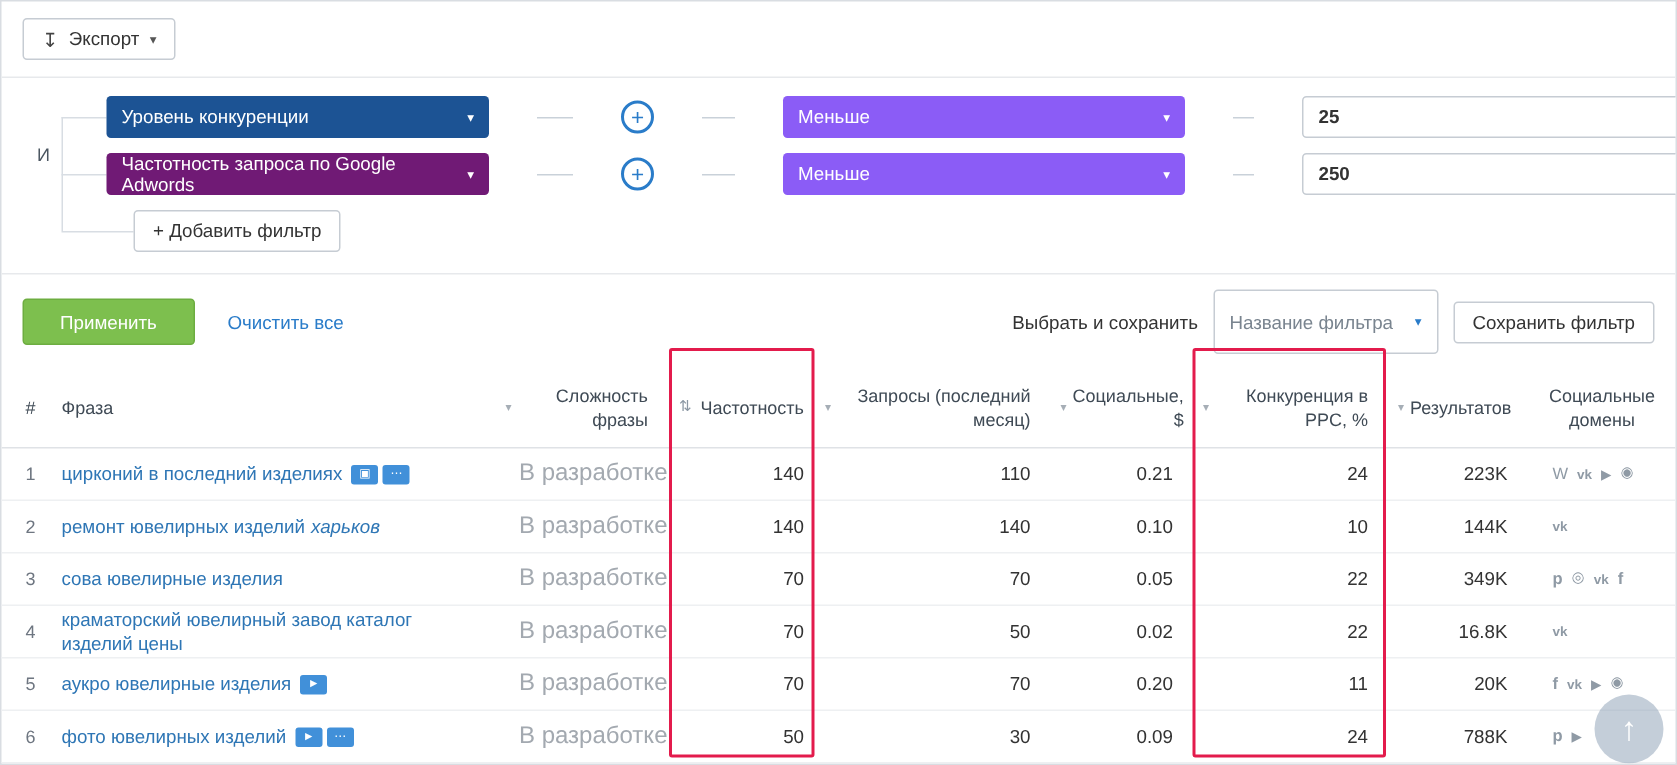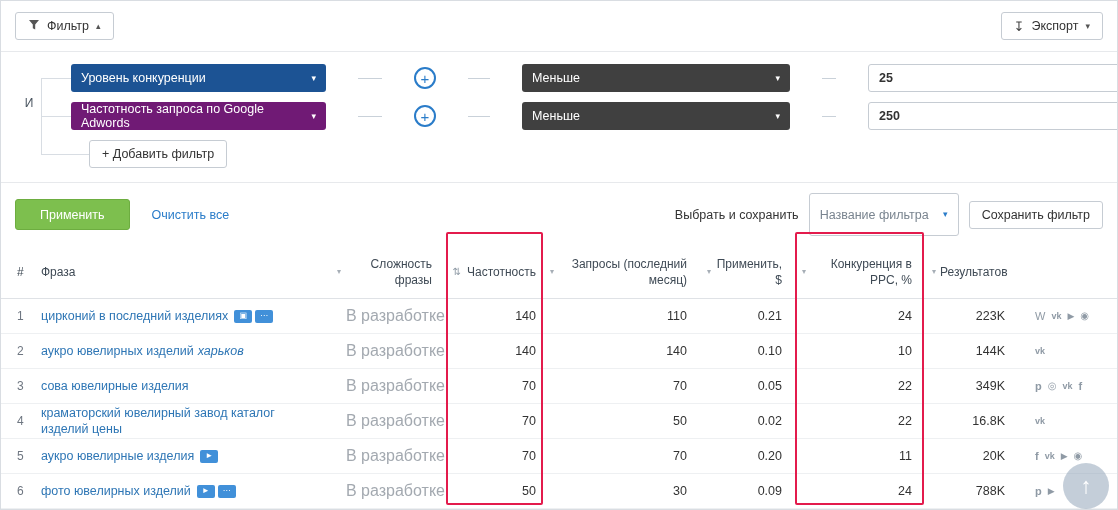--- a/index.html
+++ b/index.html
@@ -14,21 +14,21 @@
   .dl-icon{font-size:13px;color:#444;line-height:1;}
 
   
   .filter-panel{position:relative;height:131px;border-bottom:1px solid #e7e9ec;box-sizing:border-box;padding-top:12px;}
   .cond-row{display:flex;align-items:center;margin:0 0 10px 70px;height:28px;position:relative;z-index:1;gap:32px;}
   .select{display:flex;align-items:center;justify-content:space-between;height:28px;border-radius:3px;color:#fff;
           padding:0 10px;font-size:12.5px;cursor:pointer;box-sizing:border-box;flex:none;}
   .select-field{width:255px;}
   .r1 .select-field{background:#1c5394;}
   .r2 .select-field{background:#701a75;}
-  .select-op{width:268px;background:#404040;}
+  .select-op{width:268px;background:#8b5cf6;}
   .caret-w{font-size:9px;color:#fff;margin-left:8px;}
   .conn{height:1px;background:#c9d1d9;flex:none;}
   .conn-a{width:24px;}.conn-b{width:22px;}.conn-c{width:14px;}
   .plus-circle{width:22px;height:22px;border-radius:50%;border:2px solid #2a7cc9;background:#fff;color:#2a7cc9;
                font-size:15px;line-height:17px;text-align:center;padding:0;cursor:pointer;box-sizing:border-box;
                font-family:inherit;flex:none;}
   .value-input{width:270px;height:28px;border:1px solid #c6ccd3;border-radius:3px;padding:0 10px;font-size:12.5px;
                color:#333;box-sizing:border-box;font-family:inherit;flex:none;font-weight:bold;}
   .close-x{margin-left:14px;border:none;background:none;color:#2a7cc9;font-size:13px;font-weight:bold;cursor:pointer;
            padding:0;font-family:inherit;}
@@ -98,29 +98,20 @@
               background:rgba(148,165,186,0.55);display:flex;align-items:center;justify-content:center;color:#fff;
               font-size:22px;font-weight:bold;cursor:pointer;z-index:6;border:none;font-family:inherit;}
 </style>
 </head>
 <body>
 
 <div class="page">
 
   <header class="topbar">
     <button class="btn">
-      <span class="ic">
-        <svg width="12" height="12" viewBox="0 0 12 12">
-            <path d="M1 1 H11 L7.2 5.5 V10.5 L4.8 9.3 V5.5 Z" fill="#555"></path>
-          </svg>
-      </span>
-      <span>Фильтр</span>
-      <span class="caret">▴</span>
-    </button>
-    <button class="btn">
       <span class="dl-icon">↧</span>
       <span>Экспорт</span>
       <span class="caret">▾</span>
     </button>
   </header>
 
   <section class="filter-panel">
     <div class="bracket-v"></div>
     <div class="bracket-h bh1"></div>
     <div class="bracket-h bh2"></div>
@@ -188,30 +179,31 @@
       <div class="th th-freq">
         <span class="sort-arrows">⇅</span>
         <span>Частотность</span>
       </div>
       <div class="th th-sort">
         <span class="sort-caret">▾</span>
         <span class="th-text">Запросы (последний месяц)</span>
       </div>
       <div class="th th-sort">
         <span class="sort-caret">▾</span>
-        <span class="th-text">Применить, $</span>
+        <span class="th-text">Социальные, $</span>
       </div>
       <div class="th th-sort">
         <span class="sort-caret">▾</span>
         <span class="th-text">Конкуренция в PPC, %</span>
       </div>
       <div class="th th-sort">
         <span class="sort-caret">▾</span>
         <span class="th-text">Результатов</span>
       </div>
+      <div class="th th-social">Социальные домены</div>
     </div>
     <div>
         <div class="trow grid-cols">
     <div class="td td-num">1</div>
     <div class="td td-phrase">
       <a class="phrase-link"><span>цирконий в последний изделиях</span></a>
       <span class="badge-group">
               <span class="badge">▣</span>
               <span class="badge">⋯</span>
             </span>
@@ -225,21 +217,21 @@
     <div class="td td-social">
             <span class="soc soc-wikipedia">W</span>
             <span class="soc soc-vk">vk</span>
             <span class="soc soc-youtube">▶</span>
             <span class="soc soc-ok">◉</span>
           </div>
   </div>
         <div class="trow grid-cols">
     <div class="td td-num">2</div>
     <div class="td td-phrase">
-      <a class="phrase-link"><span>аукро ювелирных изделий</span><span class="phrase-italic">харьков</span></a>
+      <a class="phrase-link"><span>ремонт ювелирных изделий</span><span class="phrase-italic">харьков</span></a>
 
     </div>
     <div class="td td-diff">В разработке</div>
     <div class="td td-r td-freq">140</div>
     <div class="td td-r">140</div>
     <div class="td td-r">0.10</div>
     <div class="td td-r">10</div>
     <div class="td td-r">144K</div>
     <div class="td td-social">
             <span class="soc soc-vk">vk</span>

